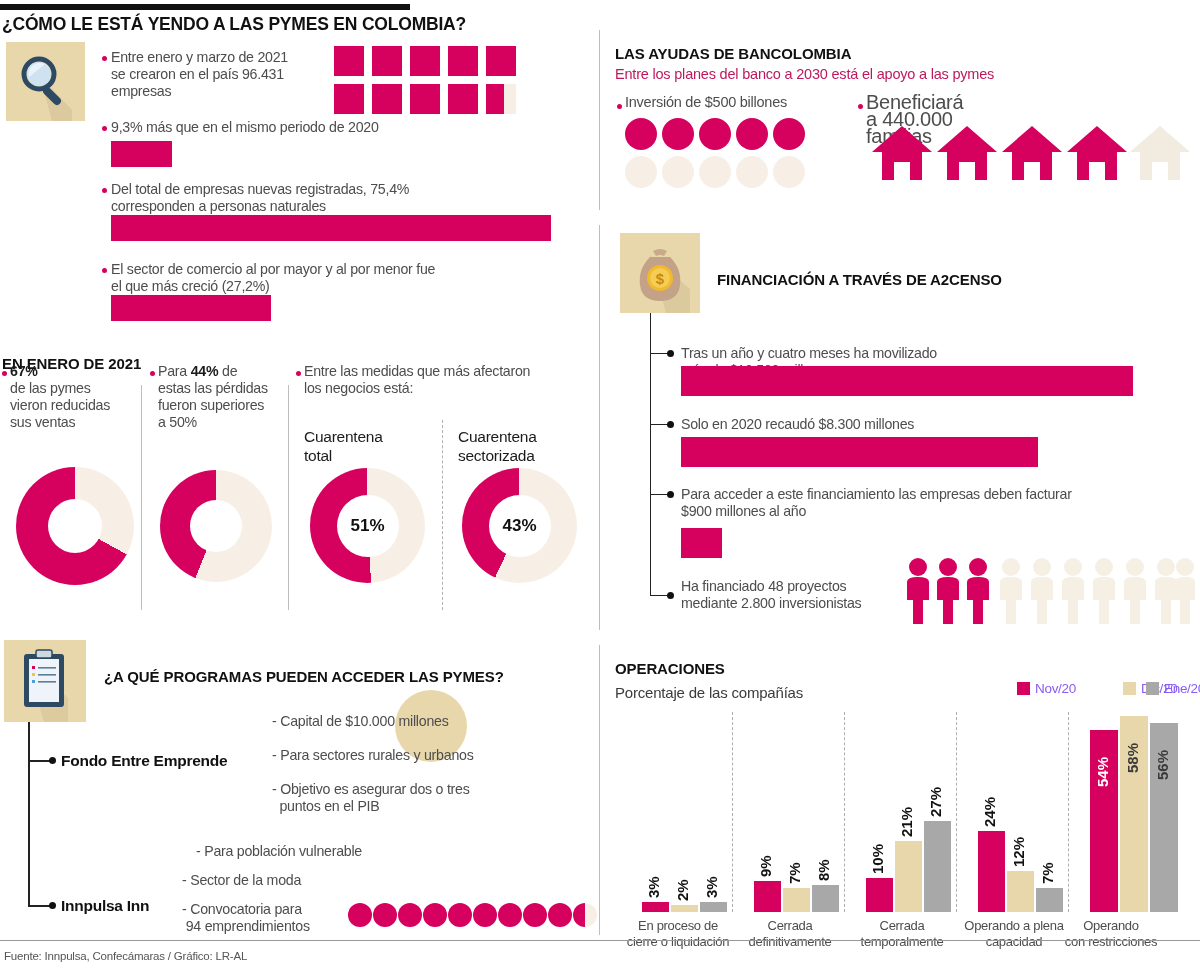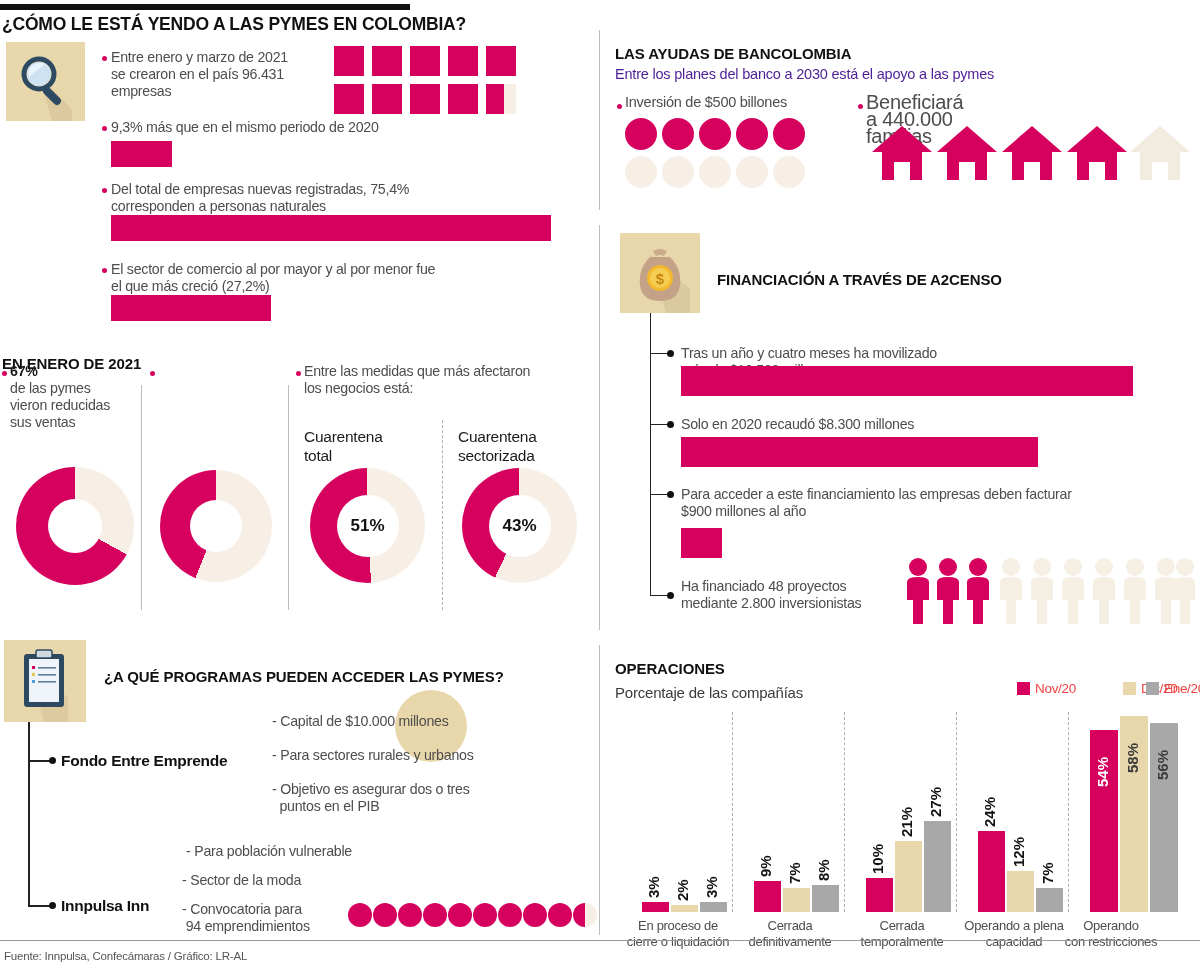--- a/index.html
+++ b/index.html
@@ -15,21 +15,21 @@
   .hdr-bar { position: absolute; background: #111111; }
   .title-main {
     position: absolute; font-weight: bold; font-size: 17.5px;
     letter-spacing: -0.2px; color: #111; white-space: nowrap;
   }
   .sec-title {
     position: absolute; font-weight: bold; font-size: 15px;
     color: #111; letter-spacing: -0.1px; white-space: nowrap;
   }
   .sub-txt {
-    position: absolute; font-size: 14.5px; color: #4c1d95;
+    position: absolute; font-size: 14.5px; color: #be185d;
     letter-spacing: -0.2px; white-space: nowrap;
   }
   .body-txt {
     position: absolute; font-size: 14.2px; color: #4d4d4d;
     line-height: 17px; letter-spacing: -0.25px;
   }
   .body-txt b { color: #1b1b1b; font-weight: bold; }
   .bullet {
     position: absolute; width: 5px; height: 5px; border-radius: 50%;
     background: #d6005e;
@@ -78,21 +78,21 @@
     font-weight: bold; font-size: 15px; color: #111;
   }
   .vlabel.inside-w { color: #ffffff; }
   .vlabel.inside-d { color: #3b3b3b; }
   .xcat {
     position: absolute; text-align: center; font-size: 13px;
     color: #4d4d4d; line-height: 15.5px; letter-spacing: -0.3px;
   }
   .legend-item { position: absolute; display: flex; align-items: center; gap: 5px; }
   .legend-sw { width: 13px; height: 13px; display: block; }
-  .legend-lb { font-size: 13.5px; color: #ef4444; letter-spacing: -0.3px; }
+  .legend-lb { font-size: 13.5px; color: #8b5cf6; letter-spacing: -0.3px; }
 </style>
 </head>
 <body>
 
 <div id="page">
 
   <div class="hdr-bar" style="left:0;top:4px;width:410px;height:6px;"></div>
   <div class="title-main" style="left:2px;top:14px;">¿CÓMO LE ESTÁ YENDO A LAS PYMES EN COLOMBIA?</div>
 
   <div class="iconbox" style="left:6px;top:42px;width:79px;height:79px;">
@@ -149,20 +149,23 @@
 
   <div class="bullet" style="left:2px;top:371px;"></div>
   <div class="body-txt" style="left:10px;top:363px;width:130px;">
     <b>67%</b><br>de las pymes<br>vieron reducidas<br>sus ventas
   </div>
   <div class="donut" style="left:16px;top:467px;width:118px;height:118px;background:conic-gradient(from 0deg, #f7efe5 0% 33%, #d6005e 33% 100%);">
     <div class="donut-hole" style="width:54px;height:54px;"></div>
   </div>
 
   <div class="bullet" style="left:150px;top:371px;"></div>
+  <div class="body-txt" style="left:158px;top:363px;width:135px;">
+    Para <b>44%</b> de<br>estas las pérdidas<br>fueron superiores<br>a 50%
+  </div>
   <div class="donut" style="left:160px;top:470px;width:112px;height:112px;background:conic-gradient(from 0deg, #f7efe5 0% 56%, #d6005e 56% 100%);">
     <div class="donut-hole" style="width:52px;height:52px;"></div>
   </div>
 
   <div class="bullet" style="left:296px;top:371px;"></div>
   <div class="body-txt" style="left:304px;top:363px;width:290px;">
     Entre las medidas que más afectaron<br>los negocios está:
   </div>
   <div class="body-txt" style="left:304px;top:427px;width:140px;font-size:15.5px;color:#1b1b1b;line-height:19px;">
     Cuarentena<br>total
@@ -200,21 +203,21 @@
   <div class="dot-black" style="left:49px;top:902px;"></div>
 
   <div style="position:absolute;left:395px;top:690px;width:72px;height:72px;border-radius:50%;background:#e8d7ab;"></div>
 
   <div class="body-txt" style="left:61px;top:752px;font-weight:bold;font-size:15.5px;color:#111;">Fondo Entre Emprende</div>
   <div class="dash" style="left:272px;top:713px;">- Capital de $10.000 millones</div>
   <div class="dash" style="left:272px;top:747px;">- Para sectores rurales y urbanos</div>
   <div class="dash" style="left:272px;top:781px;width:260px;">- Objetivo es asegurar dos o tres<br>&nbsp;&nbsp;puntos en el PIB</div>
 
   <div class="body-txt" style="left:61px;top:897px;font-weight:bold;font-size:15.5px;color:#111;">Innpulsa Inn</div>
-  <div class="dash" style="left:186px;top:843px;">- Para población vulnerable</div>
+  <div class="dash" style="left:196px;top:843px;">- Para población vulnerable</div>
   <div class="dash" style="left:182px;top:872px;">- Sector de la moda</div>
   <div class="dash" style="left:182px;top:901px;width:200px;">- Convocatoria para<br>&nbsp;94 emprendimientos</div>
 
   <div style="position:absolute;left:348px;top:903px;width:235px;height:26px;">
     <div style="position:absolute;left:0px;top:0;width:24px;height:24px;border-radius:50%;background:#d6005e;"></div>
     <div style="position:absolute;left:25px;top:0;width:24px;height:24px;border-radius:50%;background:#d6005e;"></div>
     <div style="position:absolute;left:50px;top:0;width:24px;height:24px;border-radius:50%;background:#d6005e;"></div>
     <div style="position:absolute;left:75px;top:0;width:24px;height:24px;border-radius:50%;background:#d6005e;"></div>
     <div style="position:absolute;left:100px;top:0;width:24px;height:24px;border-radius:50%;background:#d6005e;"></div>
     <div style="position:absolute;left:125px;top:0;width:24px;height:24px;border-radius:50%;background:#d6005e;"></div>

